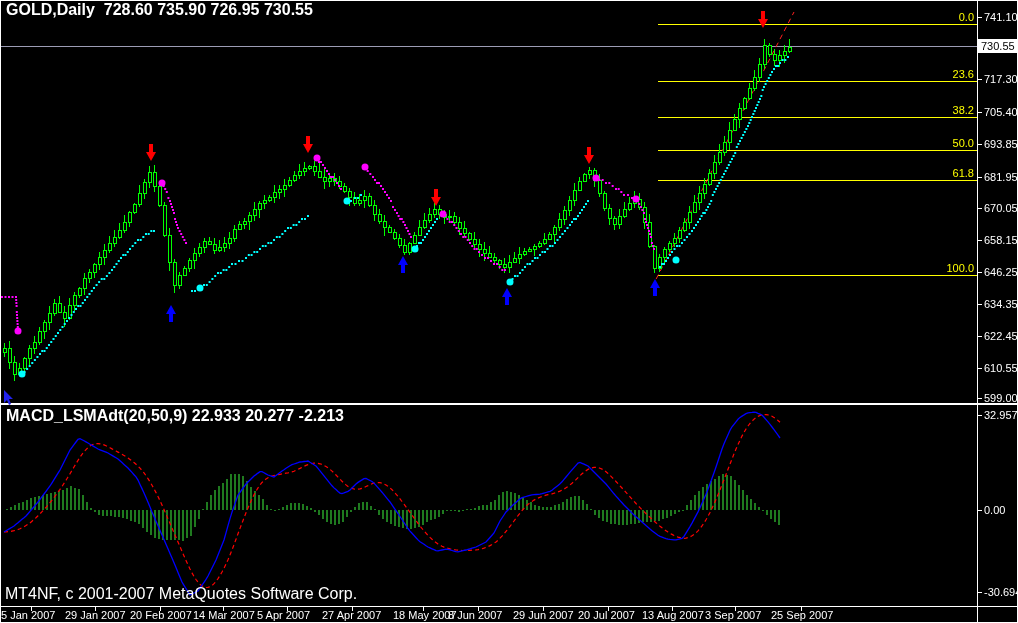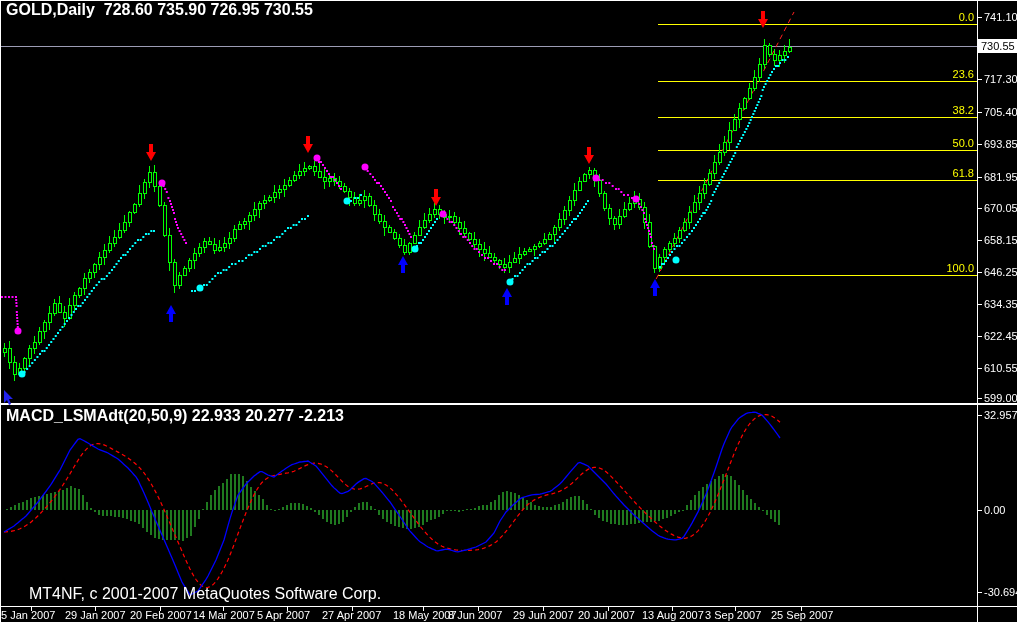--- a/index.html
+++ b/index.html
@@ -3,21 +3,21 @@
 <meta charset="utf-8">
 <style>
   html,body{margin:0;padding:0;background:#2a2a2a;}
   .terminal{
     position:relative;width:1018px;height:623px;background:#000;
     font-family:"Liberation Sans",sans-serif;overflow:hidden;
   }
   .overlay-text{position:absolute;color:#fff;font-size:16px;line-height:12px;white-space:pre;}
   .title{left:6px;top:4px;font-weight:bold;}
   .macd-title{left:6px;top:410px;font-weight:bold;}
-  .copyright{left:5px;top:588px;margin-left:24px;}
+  .copyright{left:5px;top:588px;}
   svg{position:absolute;left:0;top:0;}
   svg text{font-family:"Liberation Sans",sans-serif;}
 </style>
 </head>
 <body>
 
 <div class="terminal">
   <svg id="plot" width="1018" height="623" viewBox="0 0 1018 623">
       <g>
         <line x1="1" y1="46.5" x2="977" y2="46.5" stroke="#9c9cb4" stroke-width="1" shape-rendering="crispEdges"></line>

